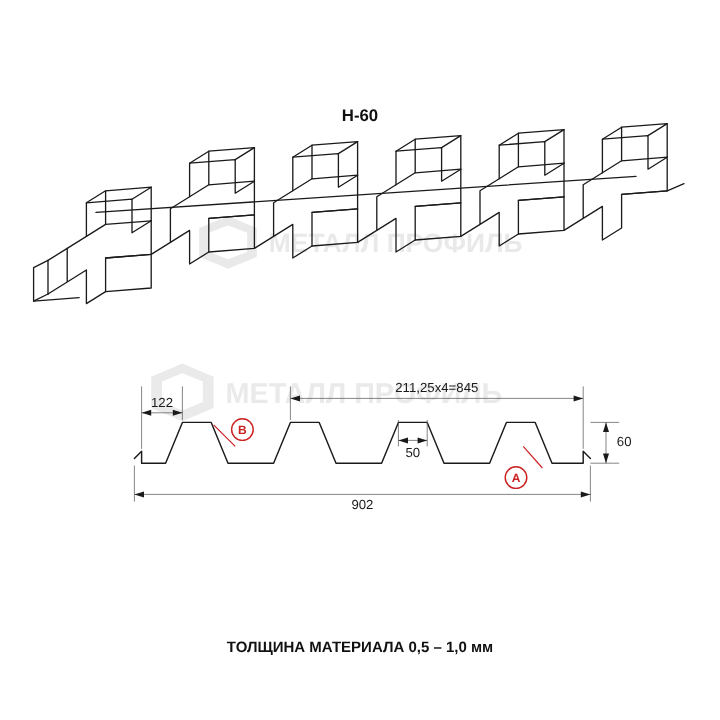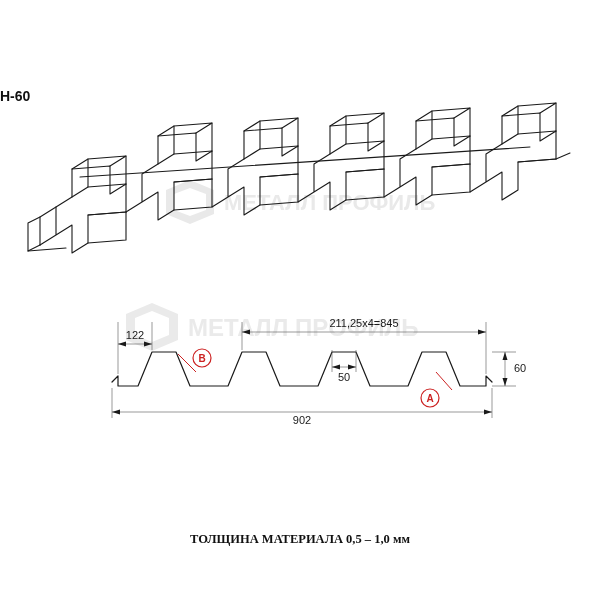--- a/index.html
+++ b/index.html
@@ -29,35 +29,34 @@
     font-size: 27px;
     font-weight: bold;
     letter-spacing: 0.5px;
     color: #111111;
   }
   .subtitle {
     position: absolute;
     top: 88px;
     left: 0;
     width: 600px;
-    text-align: left;
+    text-align: center;
     font-size: 14px;
     font-weight: bold;
     color: #111111;
   }
   .footnote {
     position: absolute;
     top: 532px;
     left: 0;
     width: 600px;
     text-align: center;
     font-size: 12.5px;
     font-weight: bold;
     color: #111111;
-    font-family: Liberation Serif, serif;
   }
   .iso-wrap {
     position: absolute;
     top: 125px;
     left: 10px;
     width: 580px;
     height: 150px;
   }
   .section-wrap {
     position: absolute;

